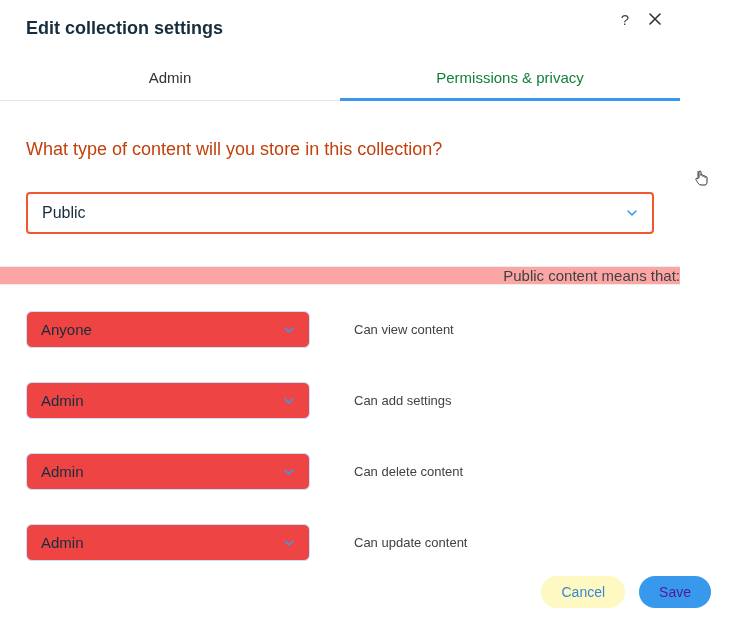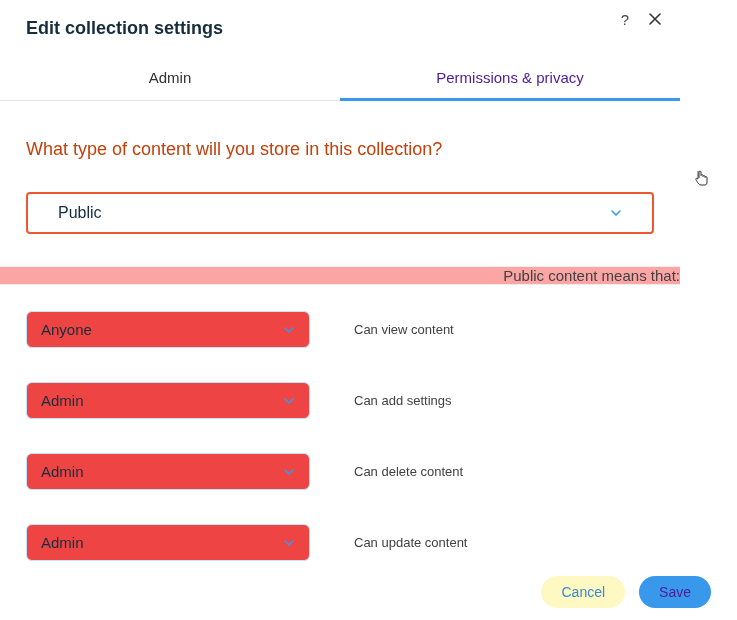--- a/index.html
+++ b/index.html
@@ -51,21 +51,21 @@
     .tab {
       flex: 1;
       text-align: center;
       padding: 12px 0 14px 0;
       font-size: 15px;
       color: #333;
       cursor: pointer;
       position: relative;
     }
     .tab.active {
-      color: #4c1d95;
+      color: #15803d;
     }
     .tab.active::after {
       content: "";
       position: absolute;
       left: 0;
       right: 0;
       bottom: -1px;
       height: 3px;
       background: #3899ec;
     }
@@ -73,21 +73,21 @@
       padding: 38px 26px 12px 26px;
     }
     .question {
       font-size: 18px;
       color: #c2410c;
       margin-bottom: 32px;
     }
     .main-select {
       border: 2px solid #f0572e;
       border-radius: 4px;
-      padding: 10px 30px;
+      padding: 10px 14px;
       display: flex;
       justify-content: space-between;
       align-items: center;
       font-size: 16px;
       color: #162d3d;
       cursor: pointer;
       background: #fff;
     }
     .chevron {
       color: #3899ec;

